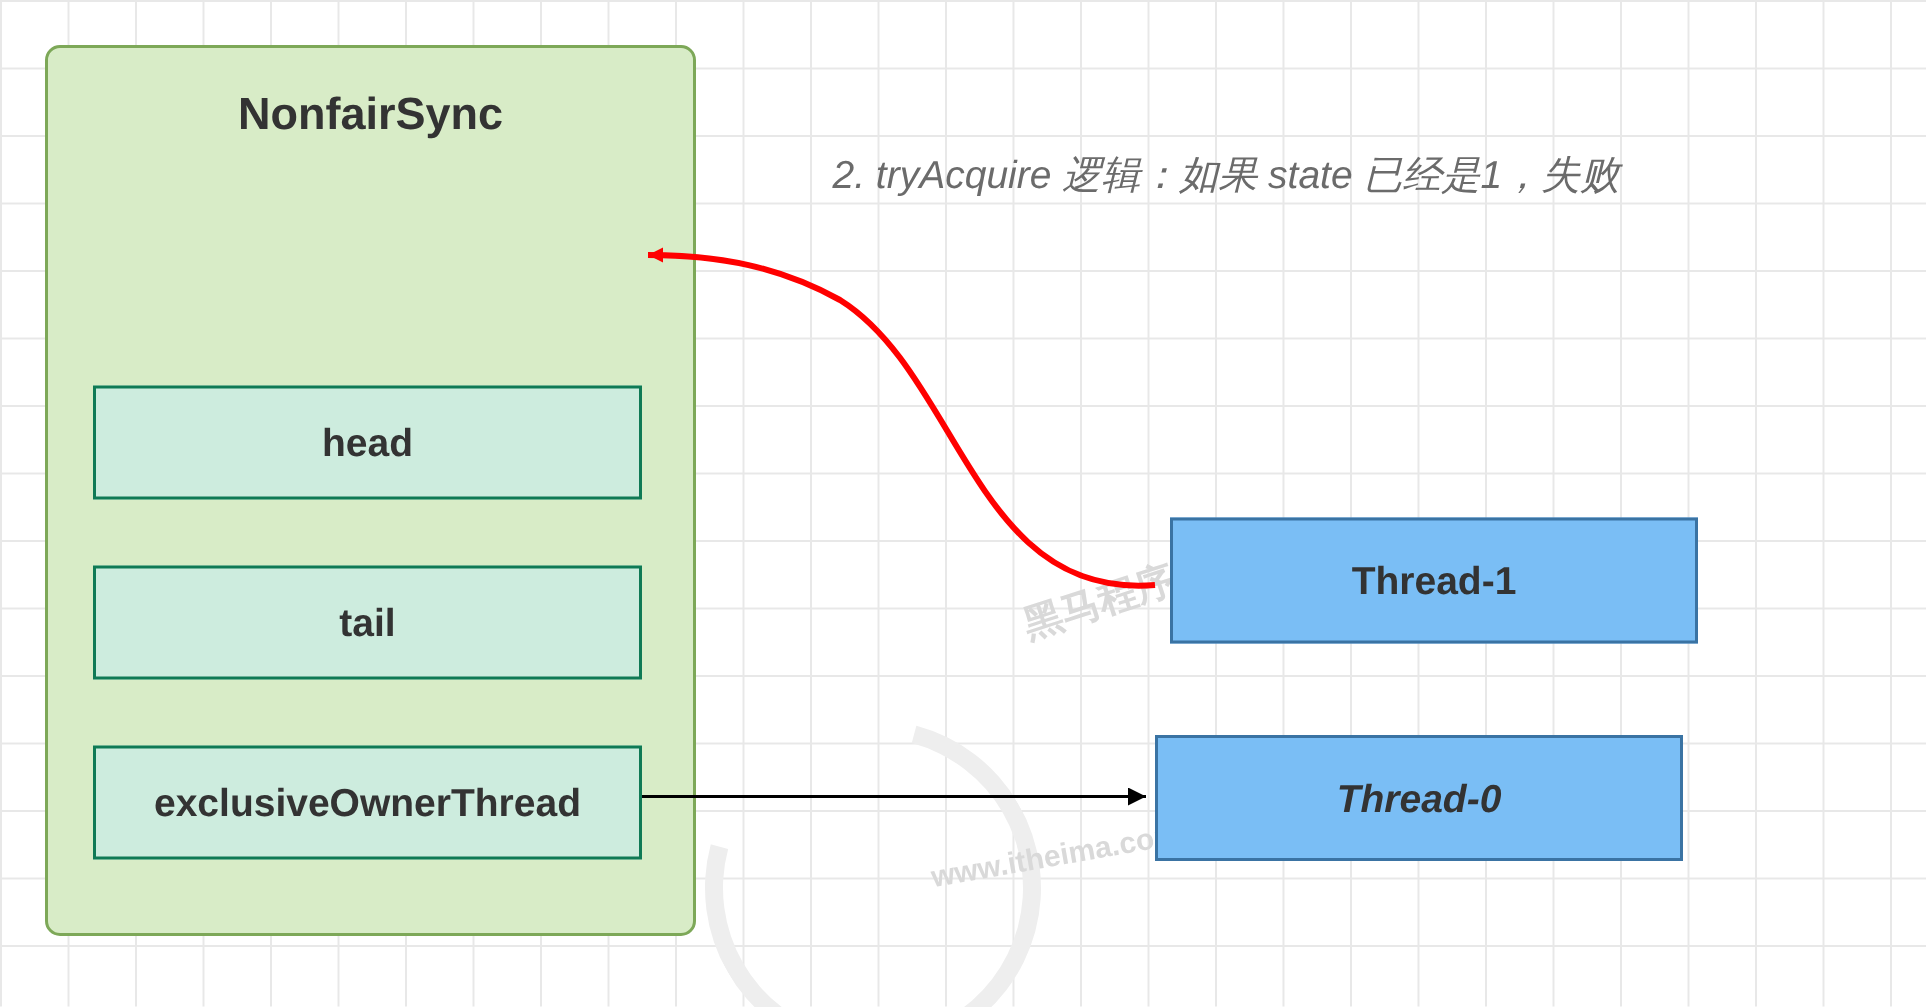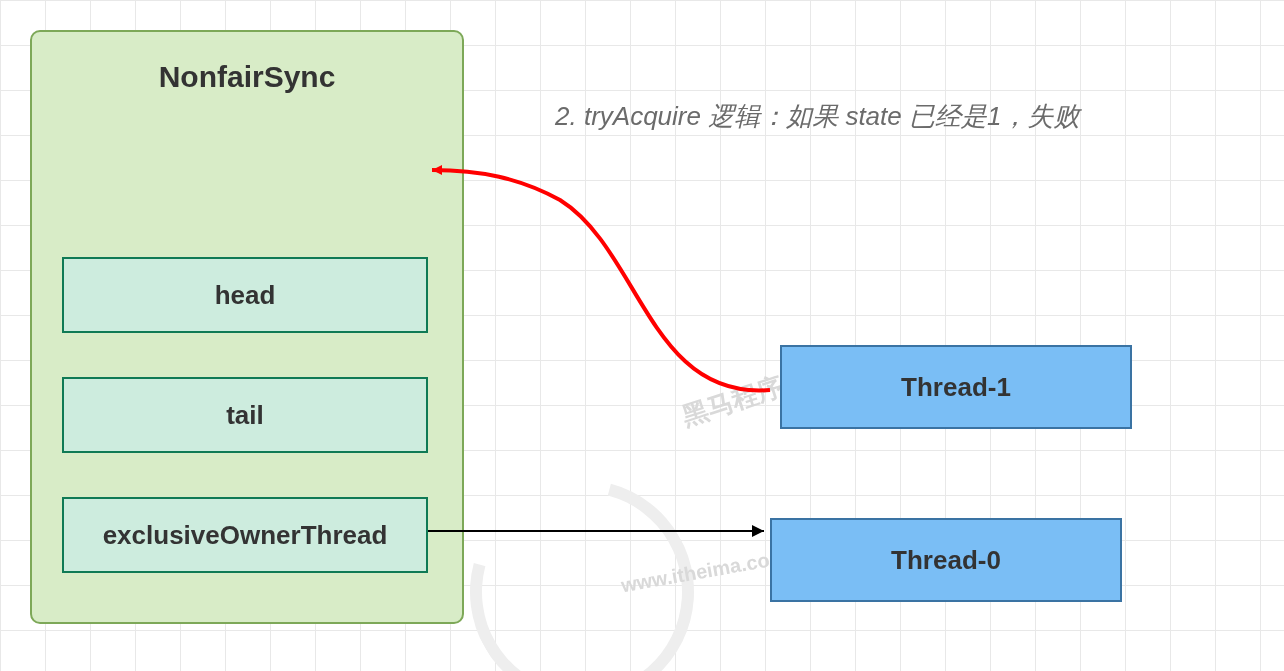--- a/index.html
+++ b/index.html
@@ -115,21 +115,21 @@
   <div class="watermark" style="left:620px; top:560px; transform:rotate(-10deg); font-size:20px;">www.itheima.com</div>
 
   <div class="sync-box">
     <div class="sync-title">NonfairSync</div>
     <div class="field" style="top:345px;">tail</div>
     <div class="field" style="top:225px;">head</div>
     <div class="field" style="top:465px;">exclusiveOwnerThread</div>
   </div>
 
   <div class="thread-box" style="left:756px; top:345px;margin-left:24px;">Thread-1</div>
-  <div class="thread-box" style="left:770px; top:518px;">Thread-0</div>
+  <div class="thread-box" style="left:770px; top:490px;font-style:italic;">Thread-0</div>
 
   <div class="annotation" style="left:555px; top:98px;">
     <div>2. tryAcquire 逻辑：如果 state 已经是1，失败</div>
   </div>
 
   <svg class="arrows">
     <defs>
       <marker id="arrow-red" markerWidth="12" markerHeight="12" refX="10" refY="5" orient="auto" markerUnits="userSpaceOnUse">
         <path d="M0,0 L10,5 L0,10 z" fill="#ff0000"></path>
       </marker>

